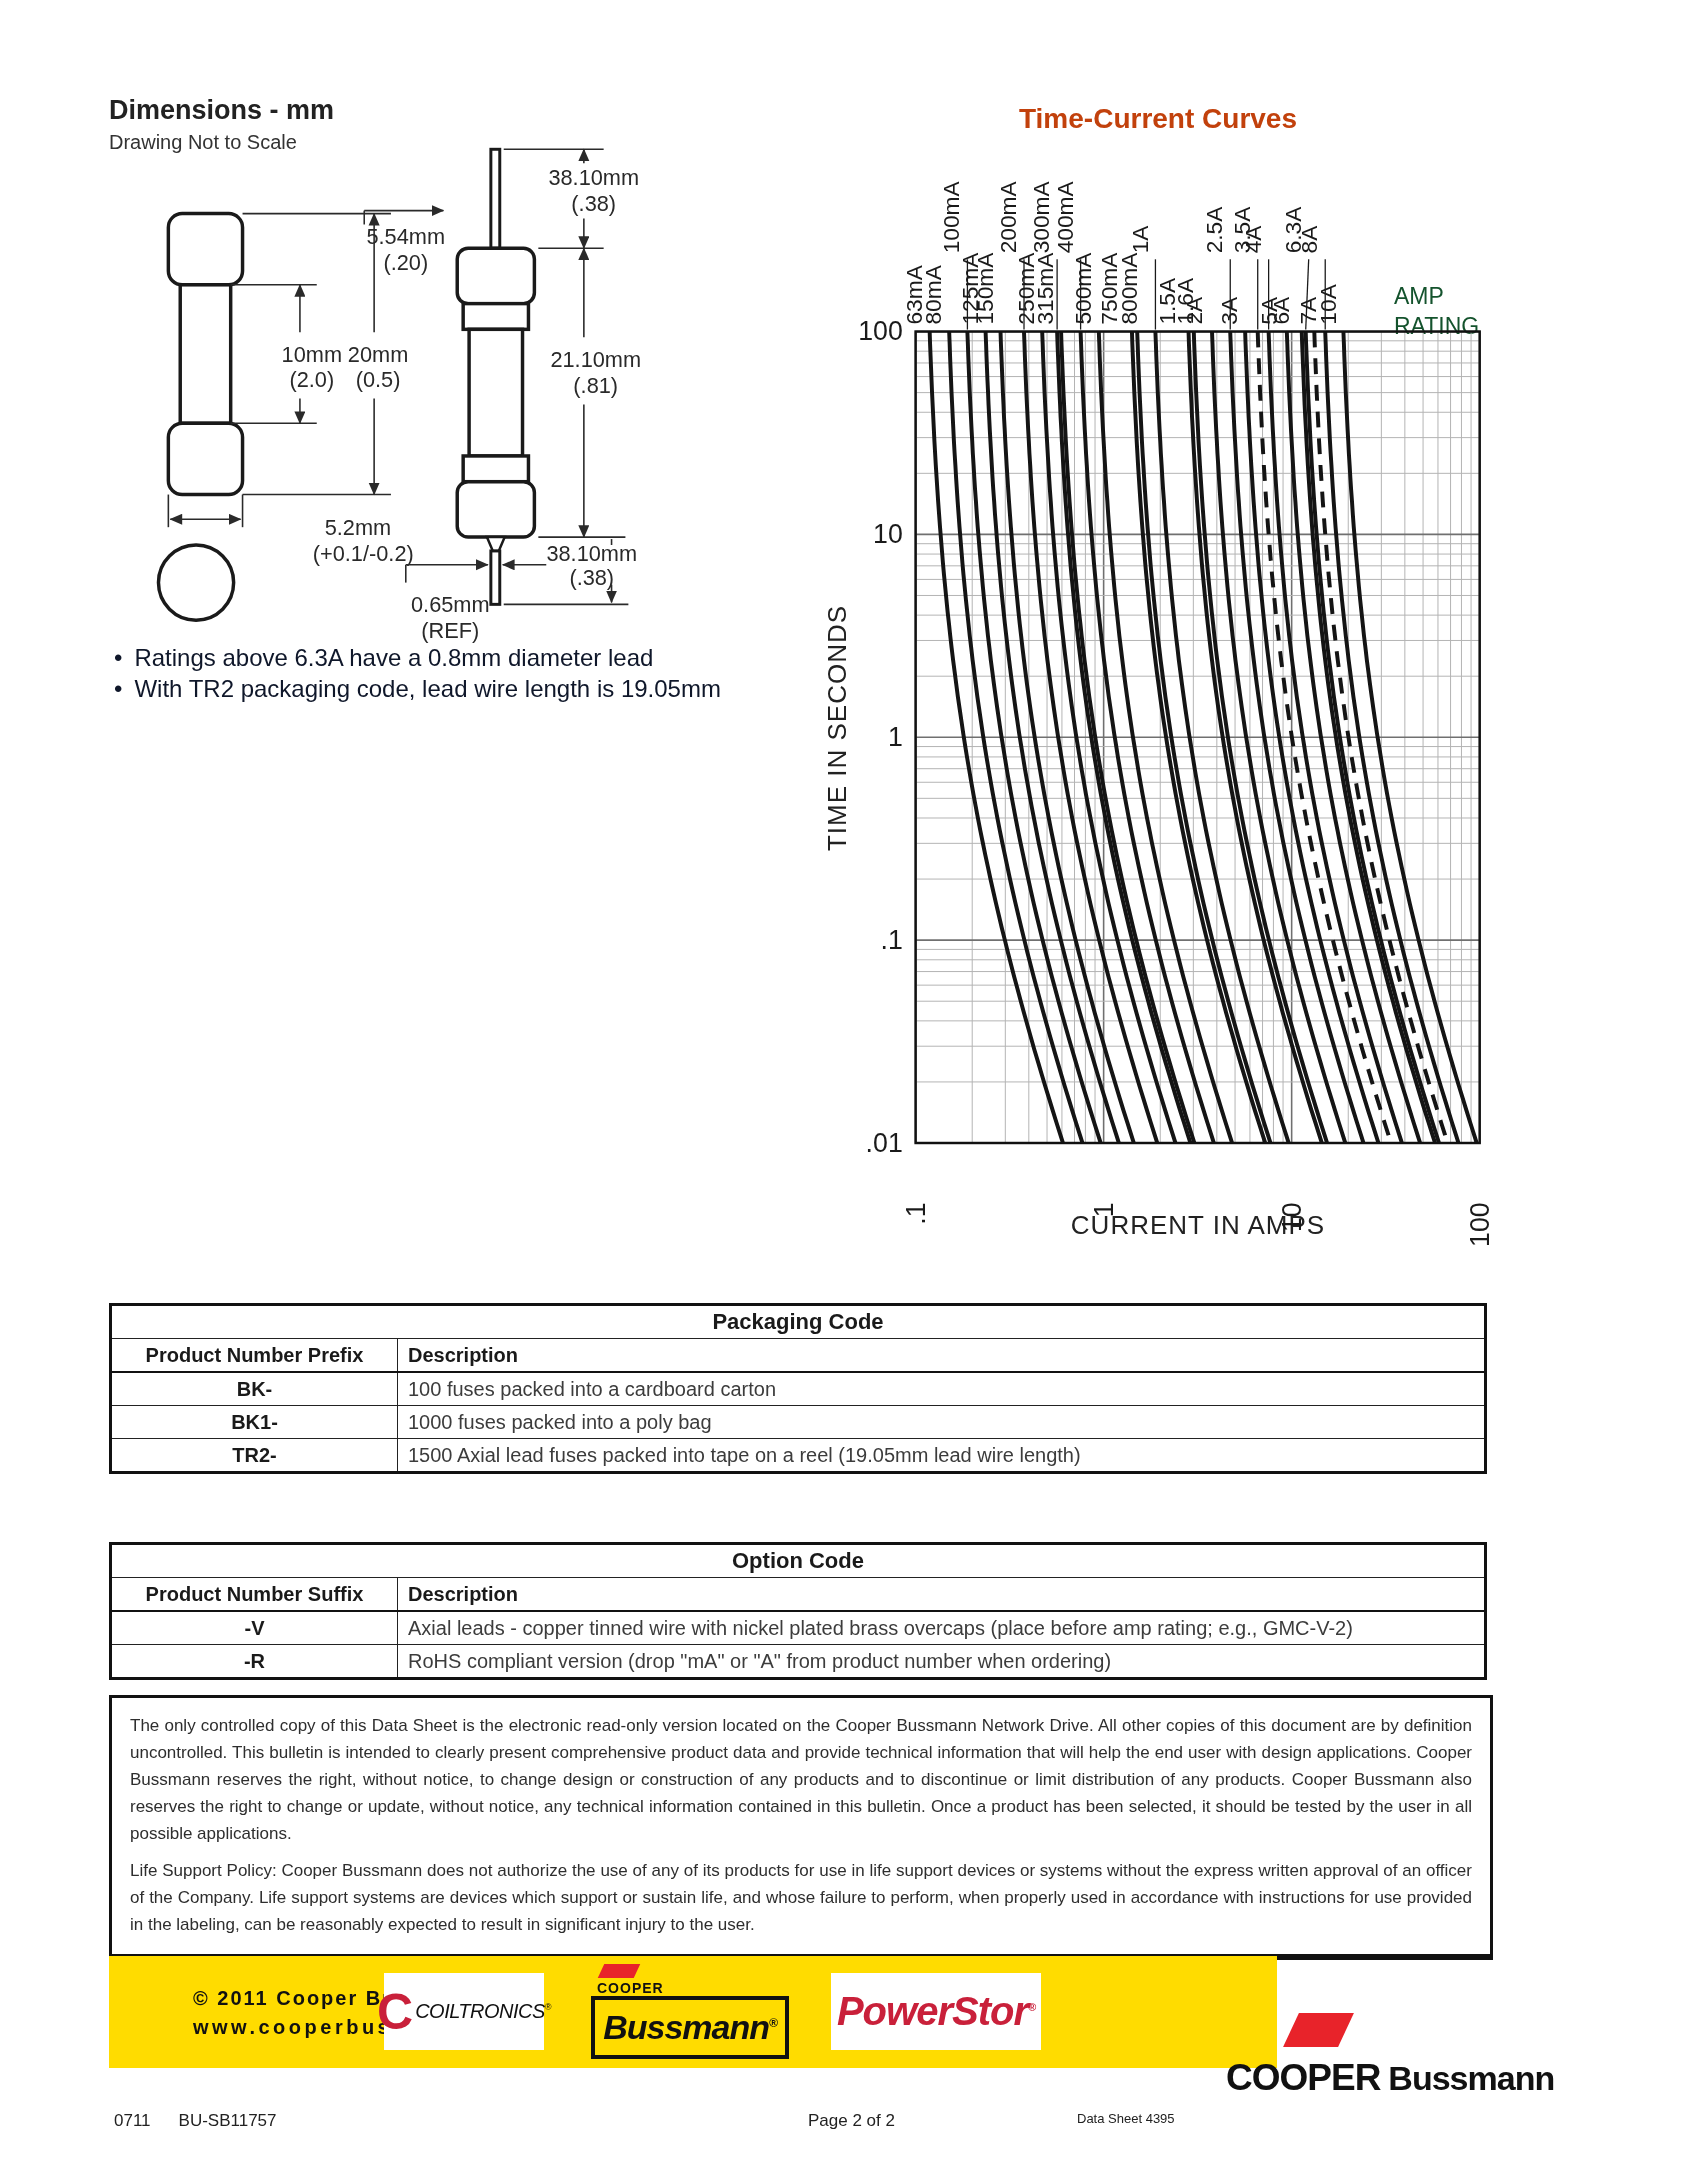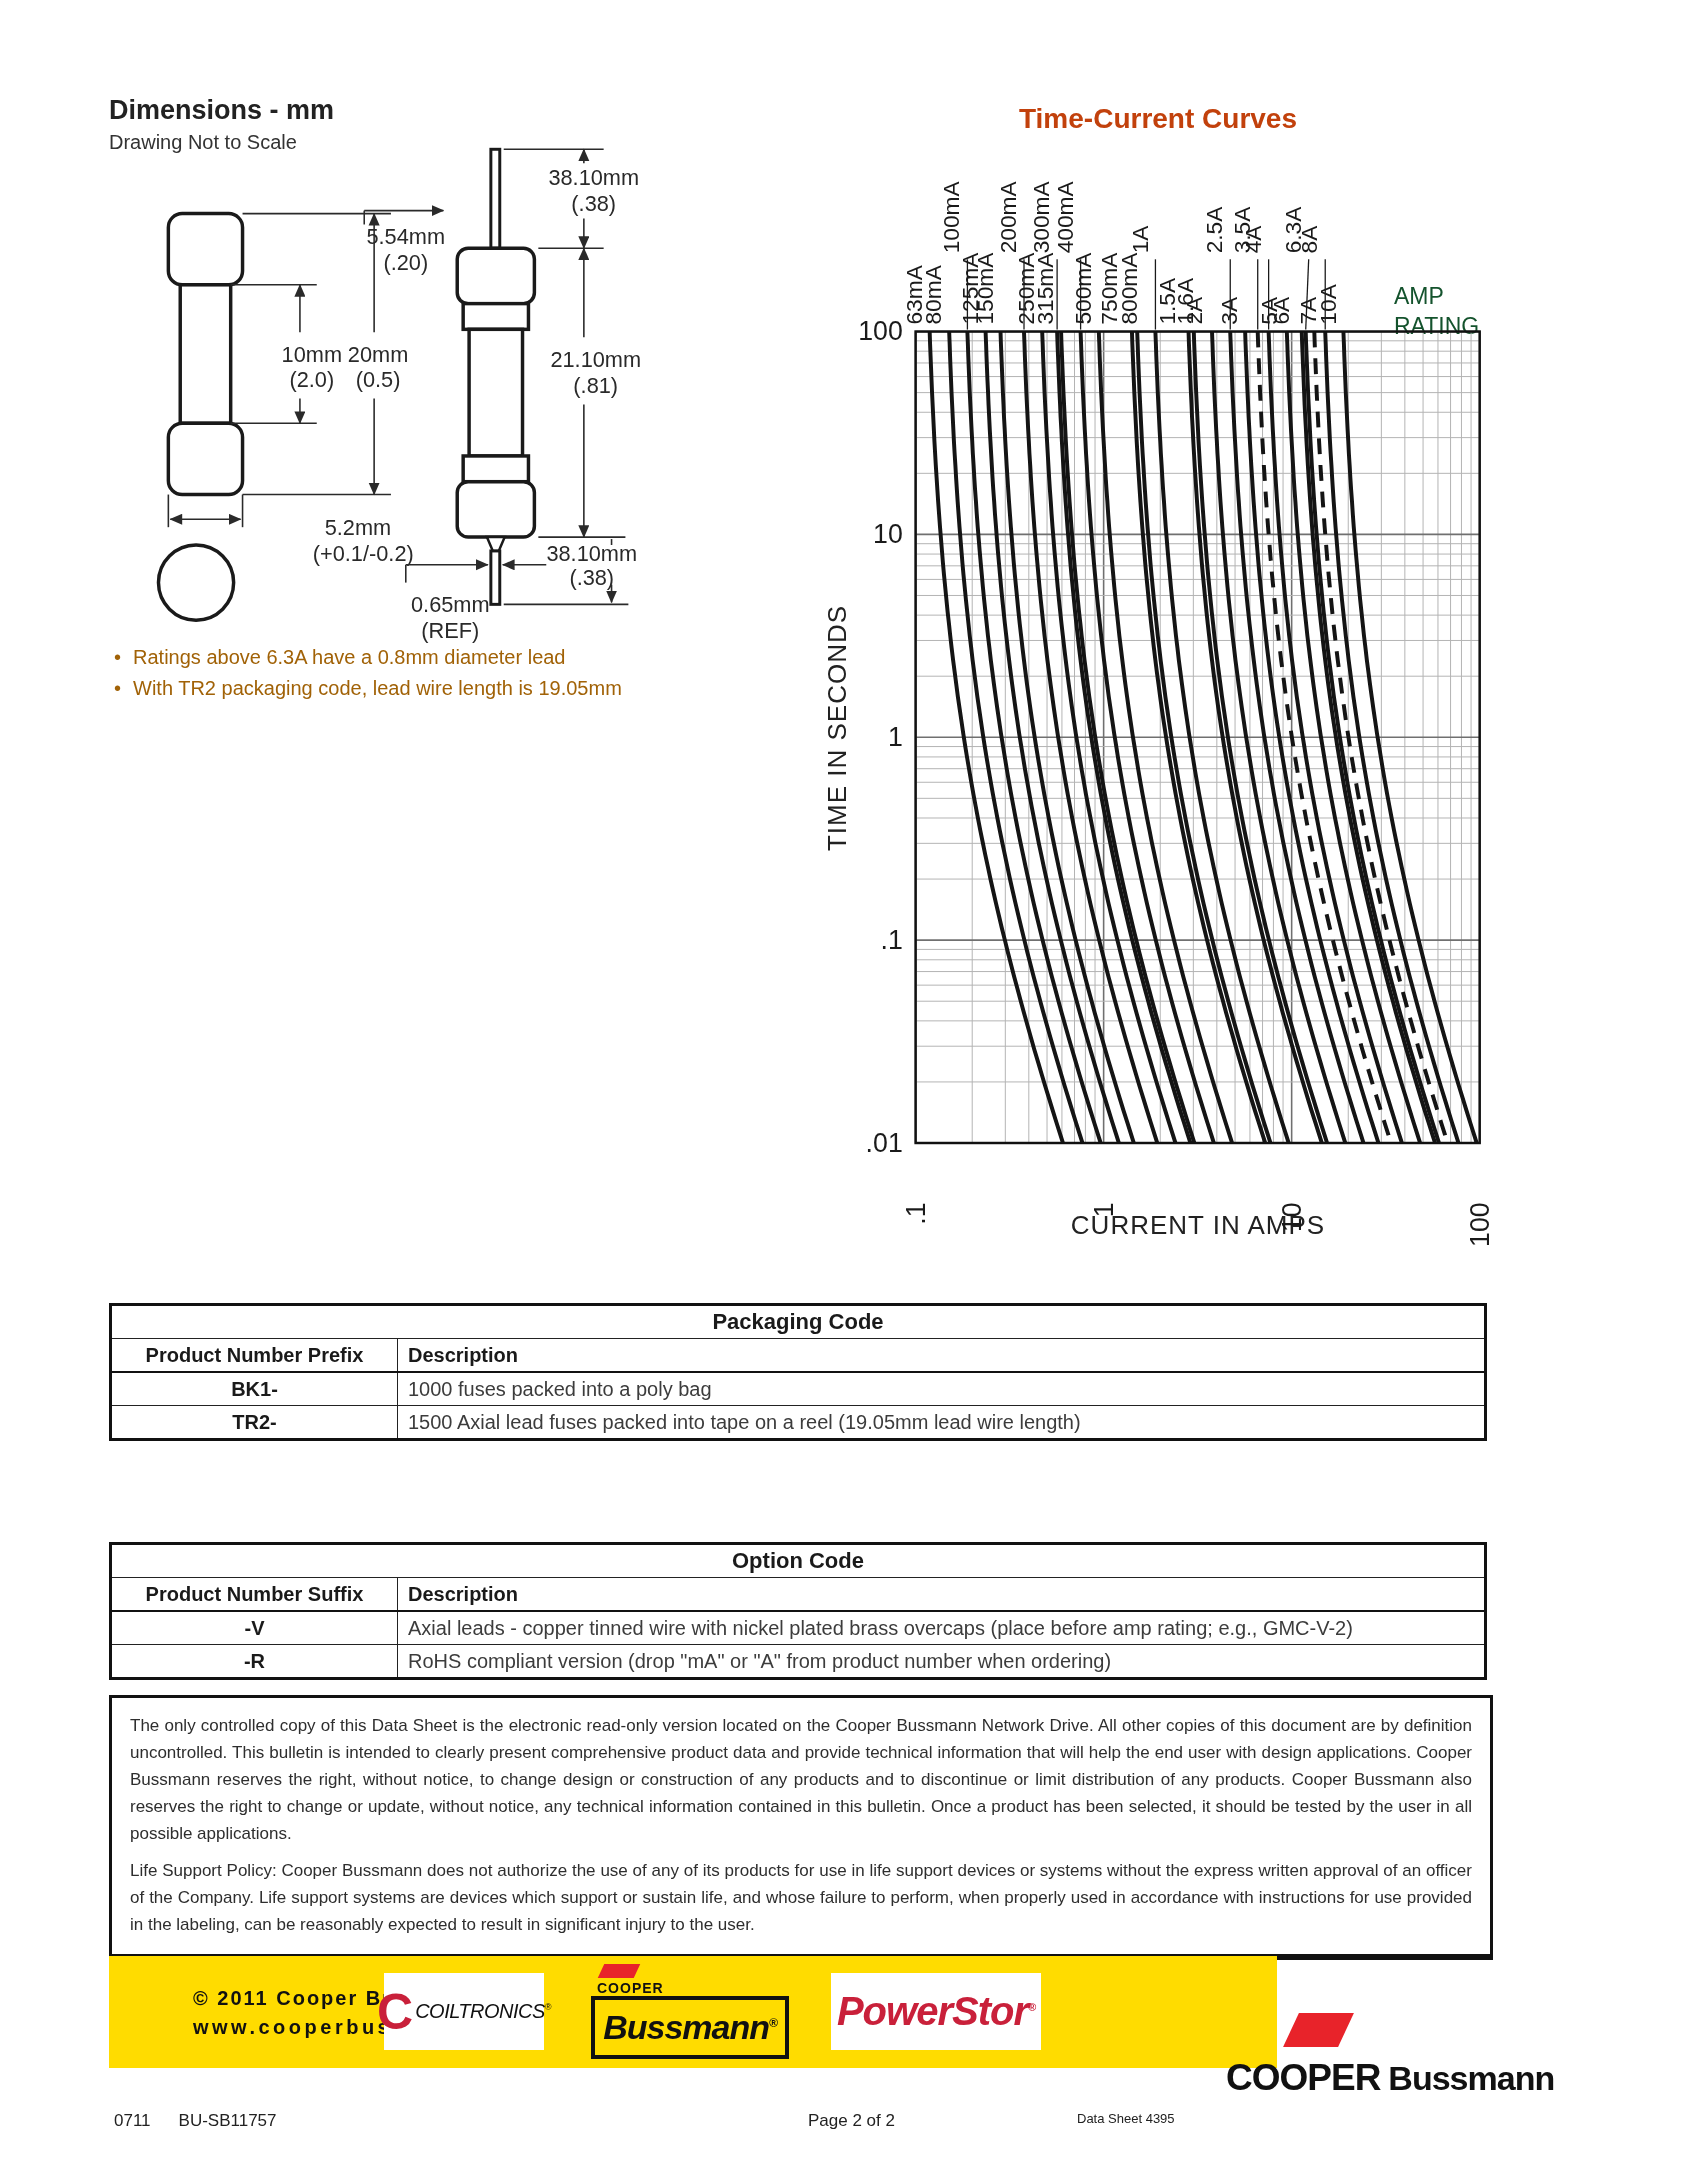--- a/index.html
+++ b/index.html
@@ -4,21 +4,21 @@
 <style>
   html,body{margin:0;padding:0;}
   body{width:1683px;height:2178px;position:relative;background:#ffffff;
        font-family:"Liberation Sans","DejaVu Sans",sans-serif;color:#1a1a1a;}
   .abs{position:absolute;}
   
   #dim-title{left:109px;top:95px;font-size:27px;font-weight:bold;color:#222;}
   #dim-sub{left:109px;top:131px;font-size:20px;color:#333;}
   #dims-svg{left:109px;top:139px;}
   .dimtxt{font-size:22px;fill:#2a2a2a;}
-  .note-list{left:114px;top:642px;font-size:20px;color:#a16207;line-height:31px;}
+  .note-list{left:114px;top:642px;font-size:24px;color:#0f172a;line-height:31px;}
   .note-list .b{margin-right:12px;}
   
   #chart-title{left:960px;top:103px;width:396px;text-align:center;font-size:28px;font-weight:bold;color:#c2410c;}
   #amp-rating{left:1394px;top:281px;font-size:23px;line-height:30px;color:#14532d;}
   #ylab{left:837px;top:728px;transform:translate(-50%,-50%) rotate(-90deg);white-space:nowrap;
         font-size:26px;letter-spacing:1px;color:#222;}
   #xlab{left:1000px;top:1210px;width:396px;text-align:center;font-size:26px;letter-spacing:1px;color:#222;}
   
   table.dtable{position:absolute;left:109px;width:1378px;border-collapse:collapse;
                border:3px solid #111;font-size:20px;color:#1a1a1a;}
@@ -307,20 +307,24 @@
 <table class="dtable" id="tbl-packaging">
   <tbody>
       <tr>
         <td class="ttl" colspan="2">Packaging Code</td>
       </tr>
   <tr class="hrow">
     <td class="hdr c1">Product Number Prefix</td>
     <td class="hdr">Description</td>
   </tr>
   <tr>
+    <td class="c1">BK-</td>
+    <td class="desc">100 fuses packed into a cardboard carton</td>
+  </tr>
+  <tr>
     <td class="c1">BK1-</td>
     <td class="desc">1000 fuses packed into a poly bag</td>
   </tr>
   <tr>
     <td class="c1">TR2-</td>
     <td class="desc">1500 Axial lead fuses packed into tape on a reel (19.05mm lead wire length)</td>
   </tr>
 </tbody>
   </table>
 

